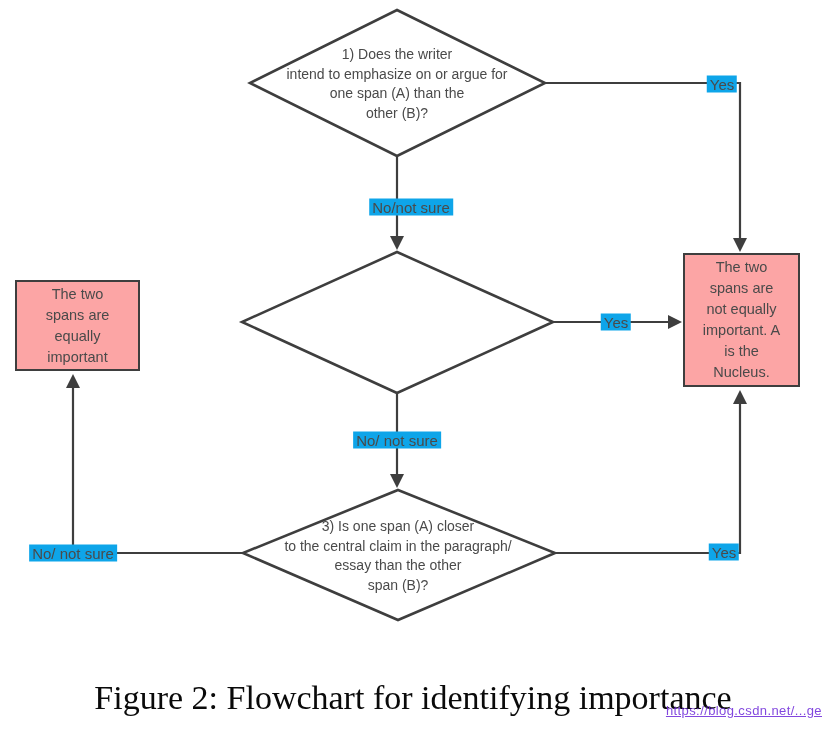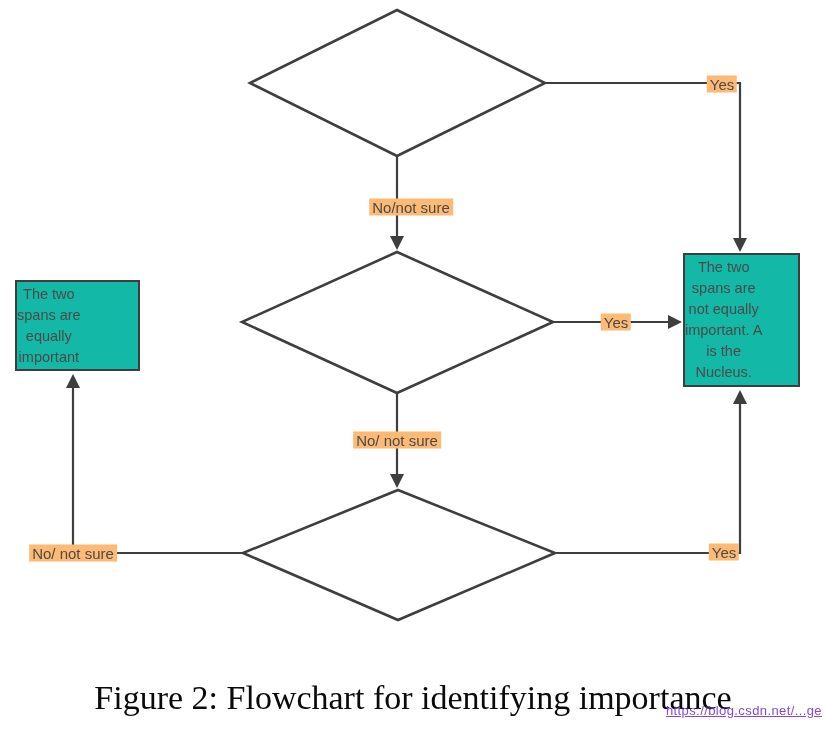--- a/index.html
+++ b/index.html
@@ -29,33 +29,33 @@
     transform: translate(-50%, -50%);
     text-align: center;
     font-size: 14px;
     line-height: 19.5px;
     color: #4a4a4a;
     white-space: pre-line;
   }
   .edge-label {
     position: absolute;
     transform: translate(-50%, -50%);
-    background: #fdba74;
+    background: #0ea5e9;
     padding: 0 3px;
     font-size: 15px;
     color: #4a4a4a;
     white-space: nowrap;
   }
   .outcome-box {
     position: absolute;
     border: 2.6px solid #3e3e3e;
-    background: #14b8a6;
+    background: #fca5a5;
     display: flex;
     align-items: center;
-    justify-content: flex-start;
+    justify-content: center;
     box-sizing: border-box;
   }
   .outcome-text {
     text-align: center;
     font-size: 14.5px;
     line-height: 21px;
     color: #4a4a4a;
     white-space: pre-line;
   }
   .caption {
@@ -105,20 +105,28 @@
       <polyline points="555,553 740,553 740,395"></polyline>
       <polygon points="733,404 747,404 740,390"></polygon>
     </g>
     <g class="shapes">
       <polygon points="397,10 545,83 397,156 250,83"></polygon>
       <polygon points="397,252 553,322 397,393 242,322"></polygon>
       <polygon points="398,490 555,553 398,620 243,553"></polygon>
     </g>
   </svg>
 
+  <div class="node-text" style="left:397px; top:84px; width:314px;">1) Does the writer
+intend to emphasize on or argue for
+one span (A) than the
+other (B)?</div>
+  <div class="node-text" style="left:398px; top:556px; width:334px;">3) Is one span (A) closer
+to the central claim in the paragraph/
+essay than the other
+span (B)?</div>
 
   <div class="outcome-box" style="left:15px; top:280px; width:125px; height:91px;">
     <div class="outcome-text">The two
 spans are
 equally
 important</div>
   </div>
   <div class="outcome-box" style="left:683px; top:253px; width:117px; height:134px;">
     <div class="outcome-text">The two
 spans are

